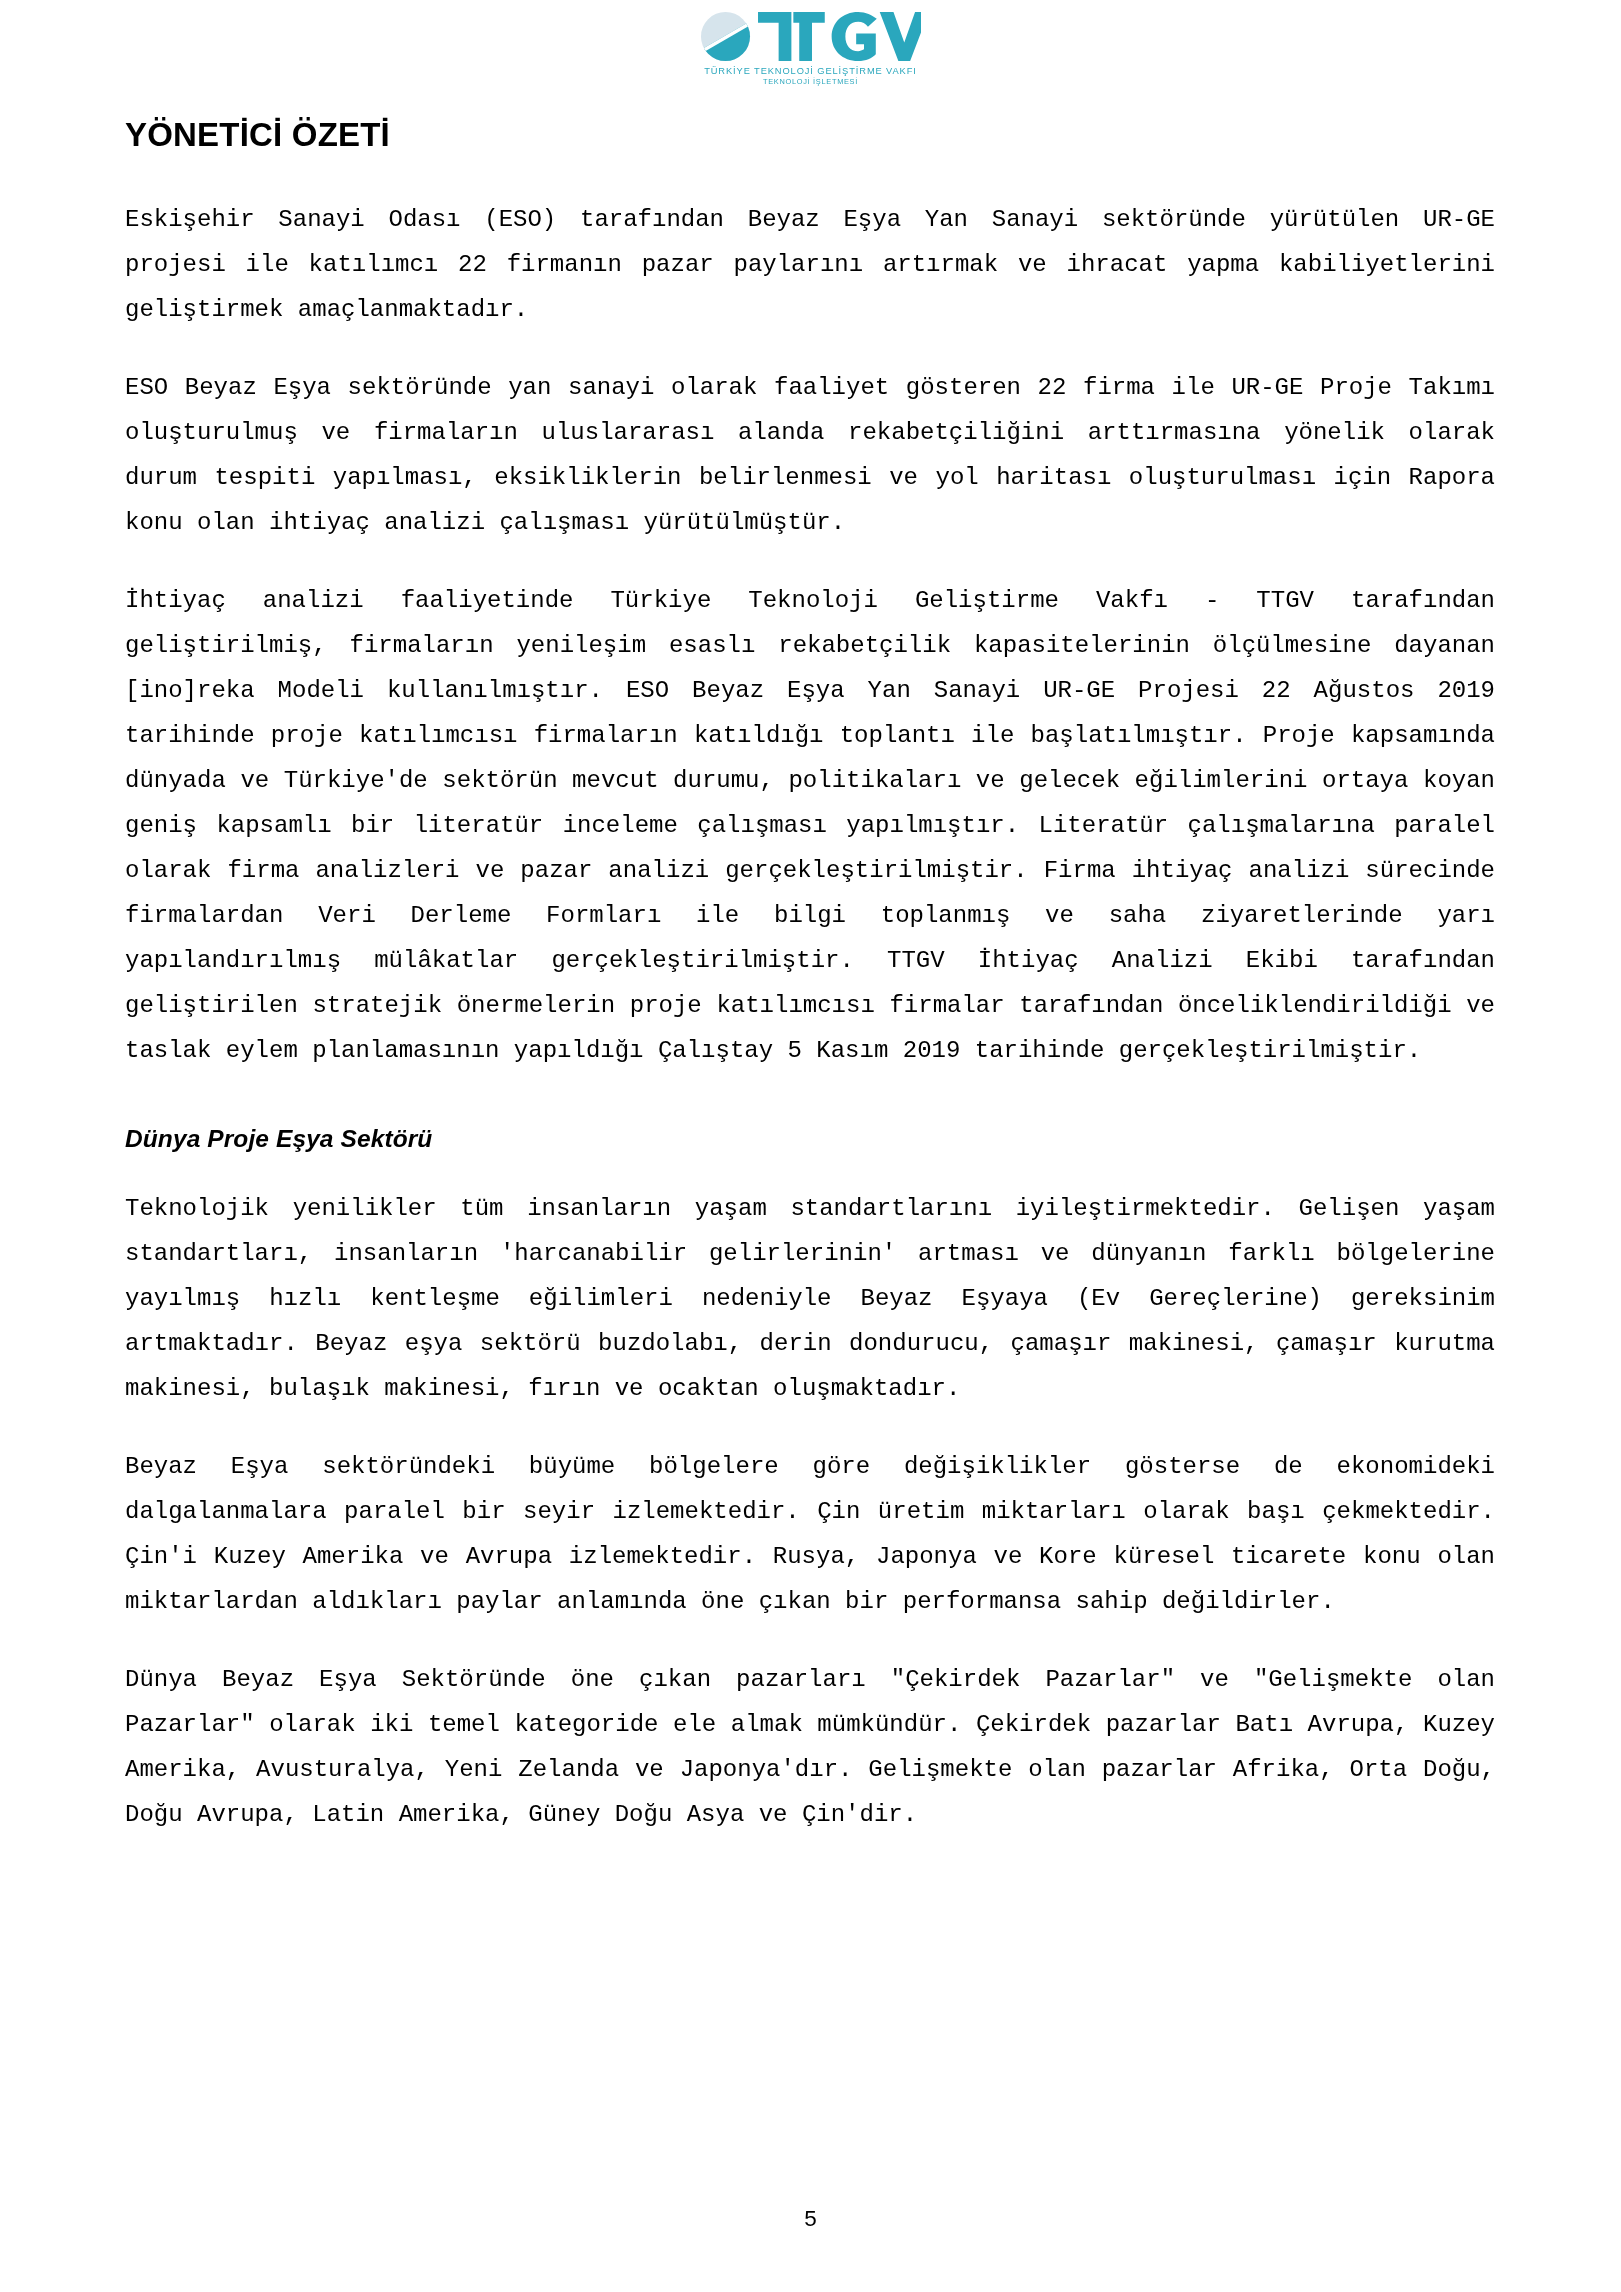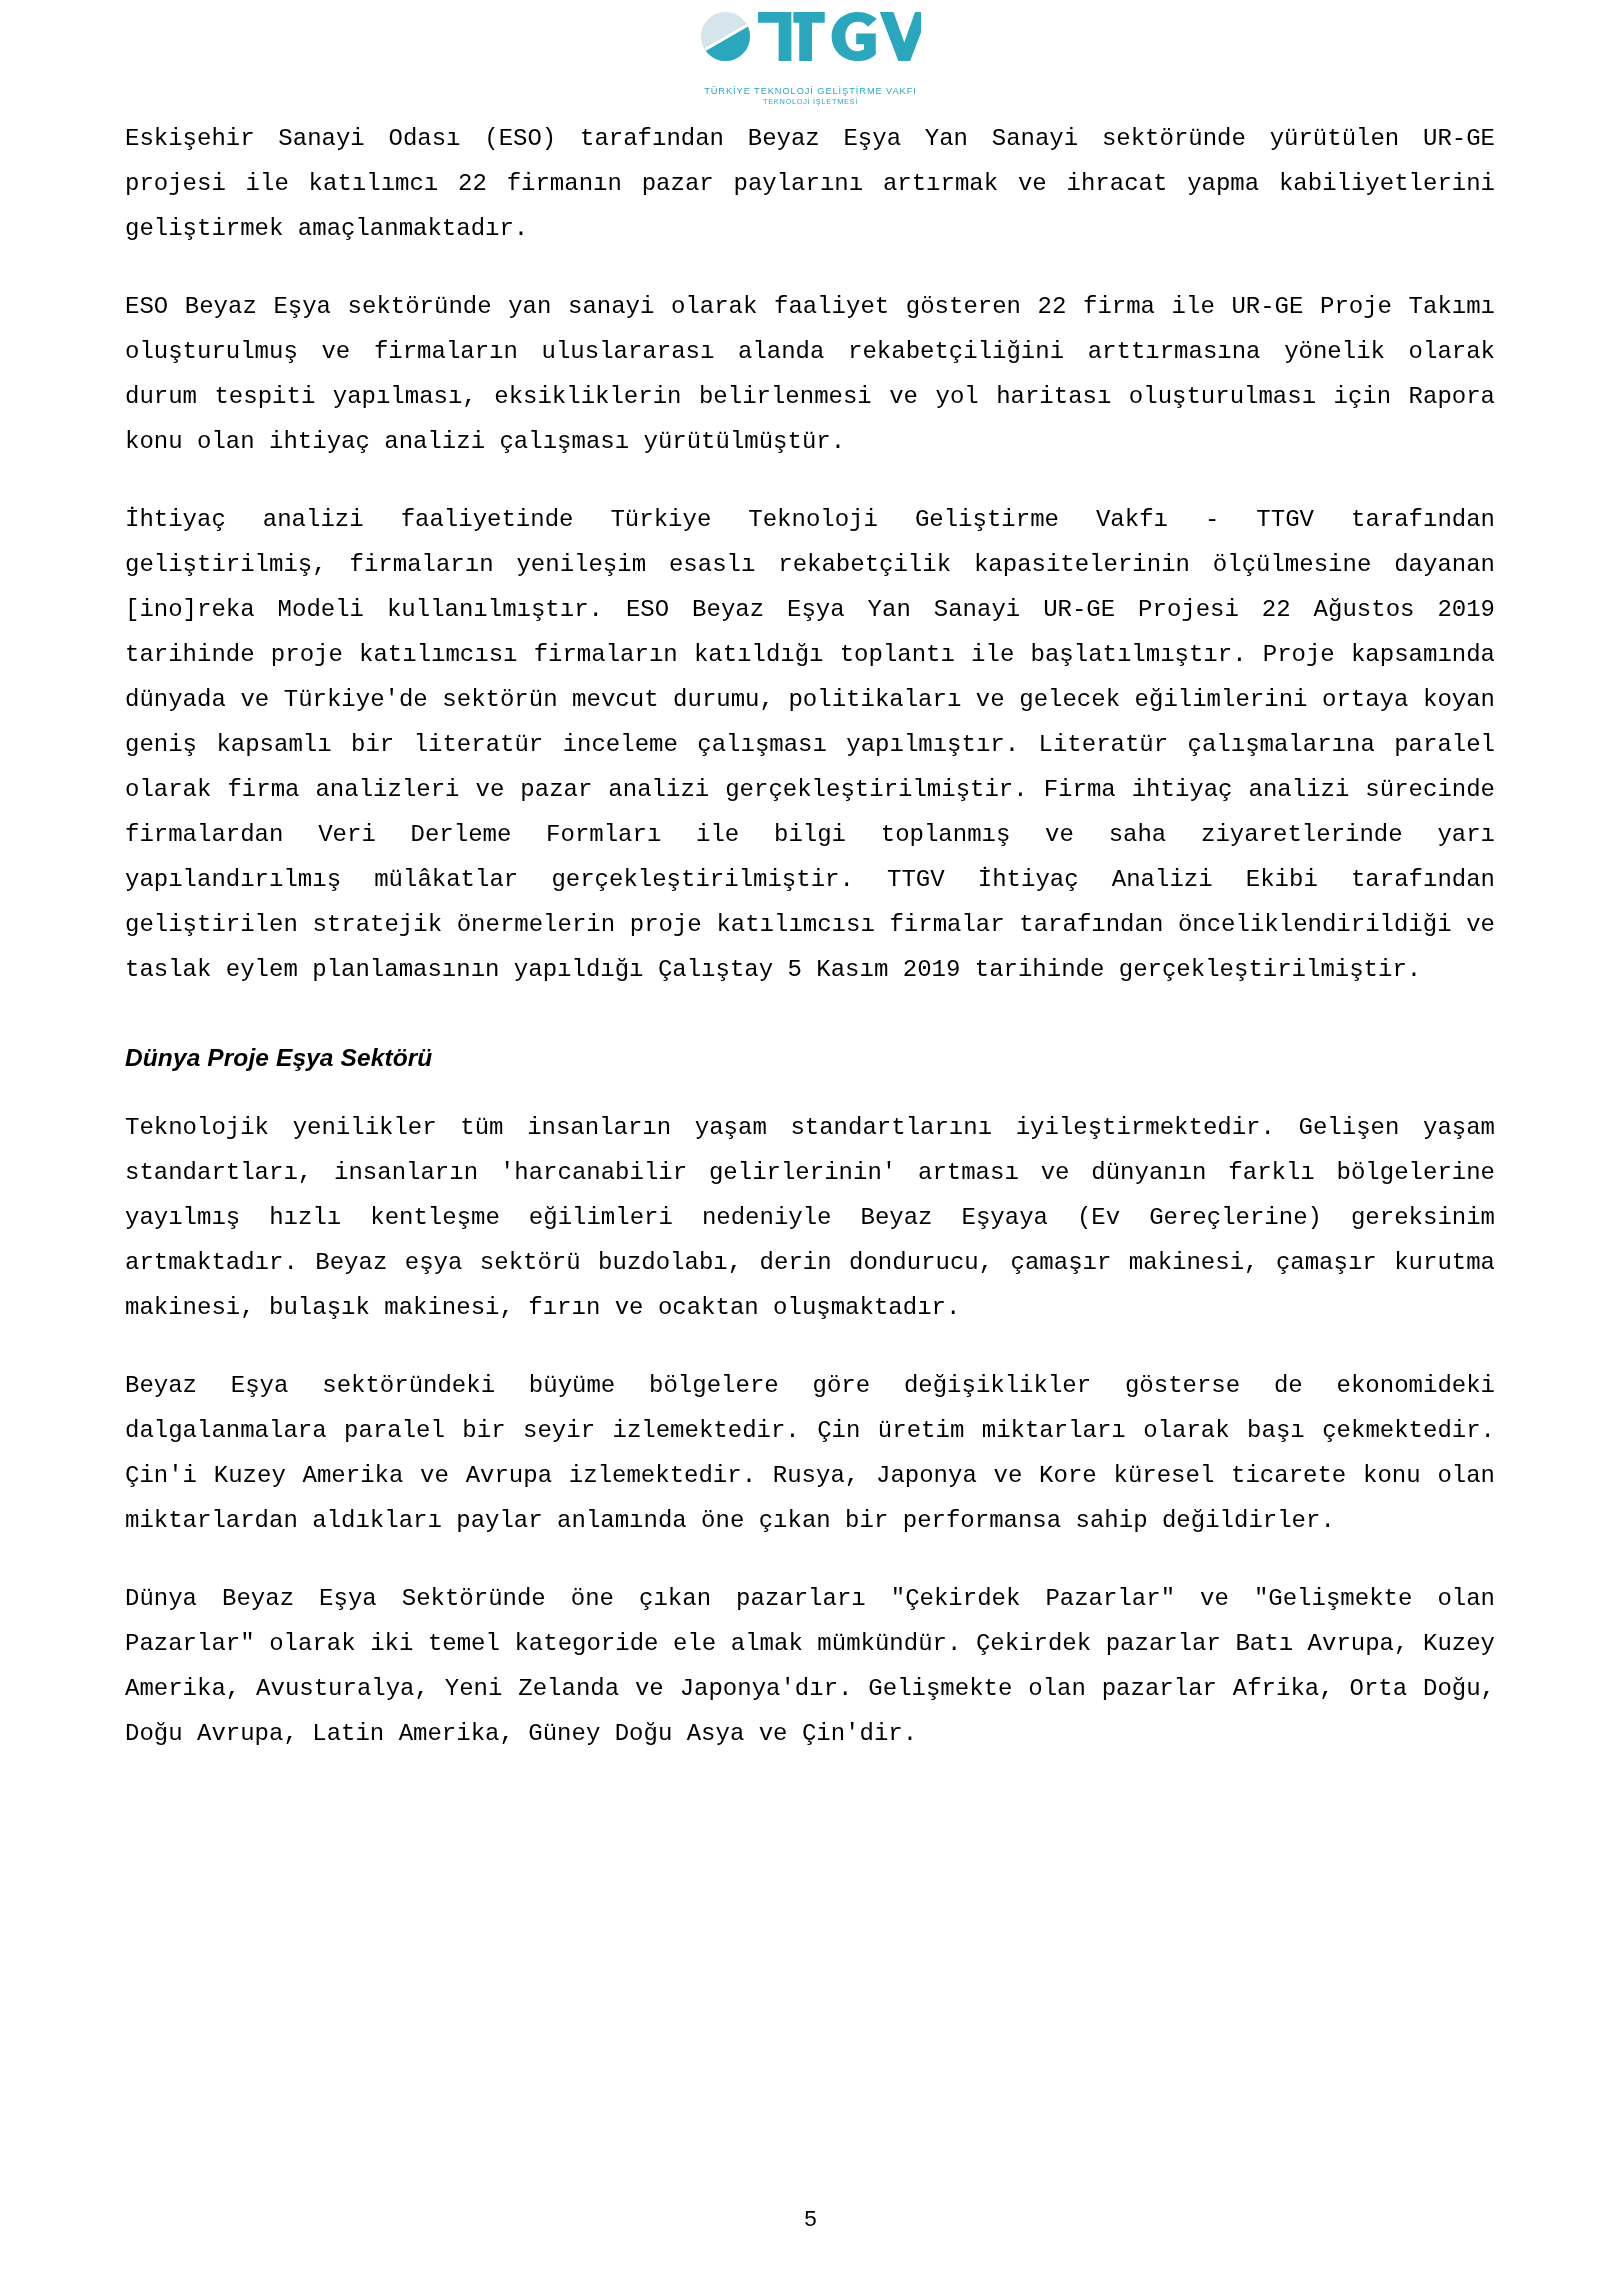--- a/index.html
+++ b/index.html
@@ -29,21 +29,20 @@
     padding-top: 9.8px;
     display: flex;
     flex-direction: column;
     align-items: center;
   }
   .logo-block {
     display: flex;
     flex-direction: column;
     align-items: center;
     line-height: 1;
-    gap: 20px;
   }
   .logo-row {
     display: flex;
     align-items: center;
     gap: 5.9px;
   }
   .logo-mark {
     display: block;
   }
   .logo-word {
@@ -159,20 +158,21 @@
       </div>
       <div class="logo-caption">
         <span>TÜRKİYE TEKNOLOJİ GELİŞTİRME VAKFI</span>
         <span class="line2">TEKNOLOJİ İŞLETMESİ</span>
       </div>
     </div>
   </div>
 
   <div class="content">
 
+    <h1 class="doc-heading">YÖNETİCİ ÖZETİ</h1>
 
     <p class="body-par">Eskişehir Sanayi Odası (ESO) tarafından Beyaz Eşya Yan Sanayi sektöründe yürütülen UR-GE projesi ile katılımcı 22 firmanın pazar paylarını artırmak ve ihracat yapma kabiliyetlerini geliştirmek amaçlanmaktadır.</p>
     <p class="body-par">ESO Beyaz Eşya sektöründe yan sanayi olarak faaliyet gösteren 22 firma ile UR-GE Proje Takımı oluşturulmuş ve firmaların uluslararası alanda rekabetçiliğini arttırmasına yönelik olarak durum tespiti yapılması, eksikliklerin belirlenmesi ve yol haritası oluşturulması için Rapora konu olan ihtiyaç analizi çalışması yürütülmüştür.</p>
     <p class="body-par">İhtiyaç analizi faaliyetinde Türkiye Teknoloji Geliştirme Vakfı - TTGV tarafından geliştirilmiş, firmaların yenileşim esaslı rekabetçilik kapasitelerinin ölçülmesine dayanan [ino]reka Modeli kullanılmıştır. ESO Beyaz Eşya Yan Sanayi  UR-GE Projesi 22 Ağustos 2019 tarihinde proje katılımcısı firmaların katıldığı toplantı ile başlatılmıştır. Proje kapsamında dünyada ve Türkiye'de sektörün mevcut durumu, politikaları ve gelecek eğilimlerini ortaya koyan geniş kapsamlı bir literatür inceleme çalışması yapılmıştır. Literatür çalışmalarına paralel olarak firma analizleri ve pazar analizi gerçekleştirilmiştir. Firma ihtiyaç analizi sürecinde firmalardan Veri Derleme Formları ile bilgi toplanmış ve saha ziyaretlerinde yarı yapılandırılmış mülâkatlar gerçekleştirilmiştir. TTGV İhtiyaç Analizi Ekibi tarafından geliştirilen stratejik önermelerin proje katılımcısı firmalar tarafından önceliklendirildiği ve taslak eylem planlamasının yapıldığı Çalıştay 5 Kasım 2019 tarihinde gerçekleştirilmiştir.</p>
 
     <h2 class="sub-heading">Dünya Proje Eşya Sektörü</h2>
 
     <p class="body-par">Teknolojik yenilikler tüm insanların yaşam standartlarını iyileştirmektedir. Gelişen yaşam standartları, insanların 'harcanabilir gelirlerinin' artması ve dünyanın farklı bölgelerine yayılmış hızlı kentleşme eğilimleri nedeniyle Beyaz Eşyaya (Ev Gereçlerine) gereksinim artmaktadır. Beyaz eşya sektörü buzdolabı, derin dondurucu, çamaşır makinesi, çamaşır kurutma makinesi, bulaşık makinesi, fırın ve ocaktan oluşmaktadır.</p>
     <p class="body-par">Beyaz Eşya sektöründeki büyüme bölgelere göre değişiklikler gösterse de ekonomideki dalgalanmalara paralel bir seyir izlemektedir. Çin üretim miktarları olarak başı çekmektedir. Çin'i Kuzey Amerika ve Avrupa izlemektedir. Rusya, Japonya ve Kore küresel ticarete konu olan miktarlardan aldıkları paylar anlamında öne çıkan bir performansa sahip değildirler.</p>
     <p class="body-par">Dünya Beyaz Eşya Sektöründe öne çıkan pazarları "Çekirdek Pazarlar" ve "Gelişmekte olan Pazarlar" olarak iki temel kategoride ele almak mümkündür. Çekirdek pazarlar Batı Avrupa, Kuzey Amerika, Avusturalya, Yeni Zelanda ve Japonya'dır. Gelişmekte olan pazarlar Afrika, Orta Doğu, Doğu Avrupa, Latin Amerika, Güney Doğu Asya ve Çin'dir.</p>

